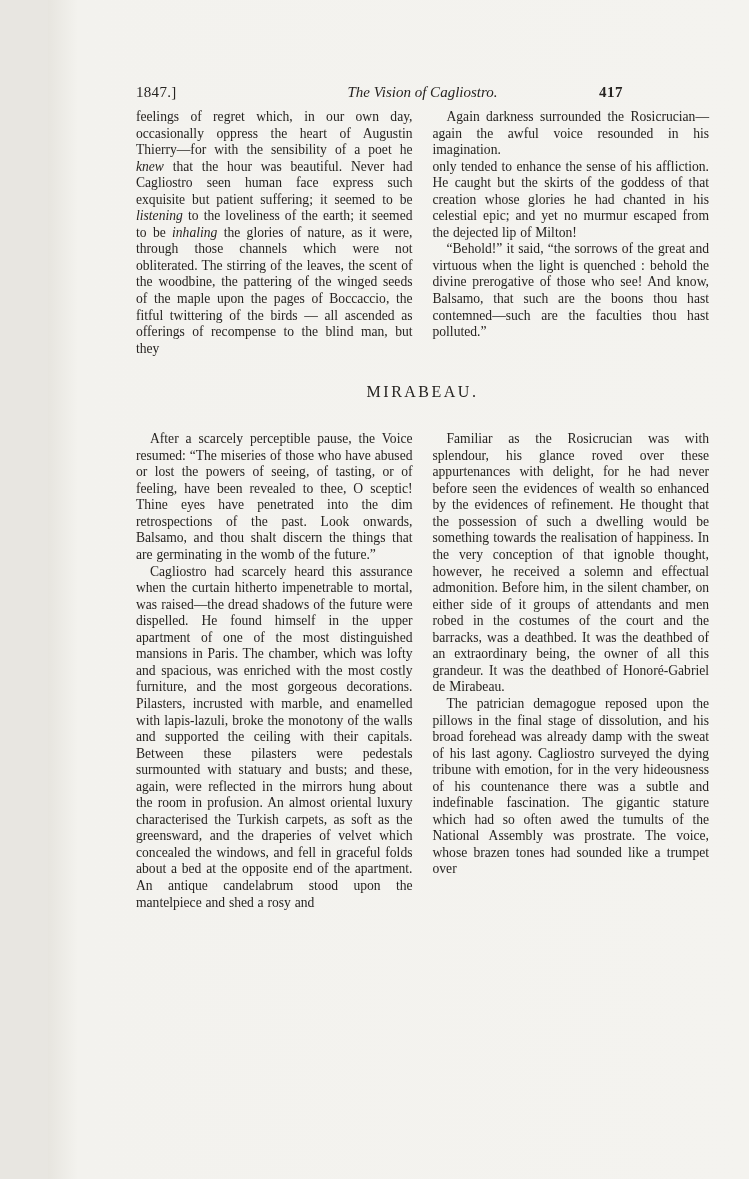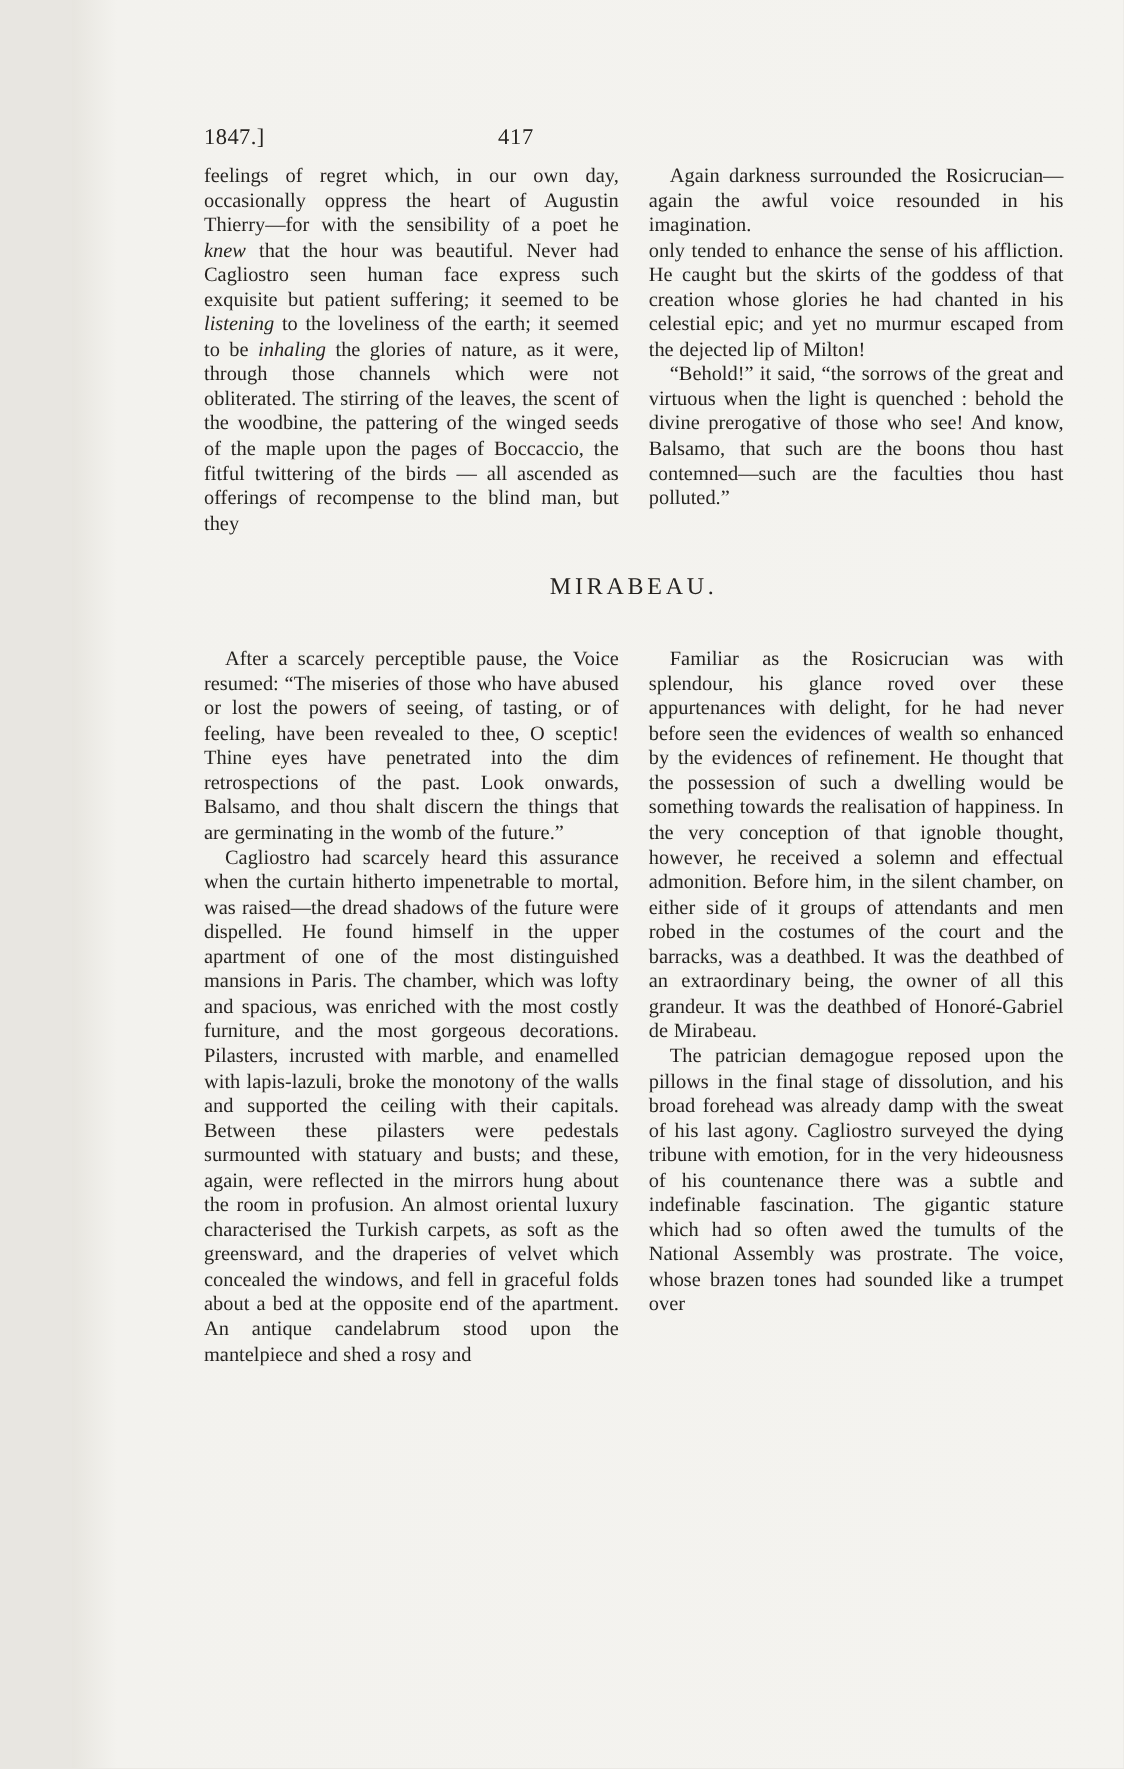--- a/index.html
+++ b/index.html
@@ -19,21 +19,21 @@
     margin-left:48px;
   }
   .header{
     display:flex;
     align-items:baseline;
     font-size:15px;
     margin-bottom:8px;
   }
   .header .date{width:110px;text-align:left;letter-spacing:.3px;}
   .header .title{flex:1;text-align:center;font-style:italic;}
-  .header .pagenum{width:110px;text-align:right;font-weight:normal;letter-spacing:.5px;}
+  .header .pagenum{width:110px;text-align:left;font-weight:bold;letter-spacing:.5px;}
   .columns{
     display:flex;
     gap:20px;
   }
   .col{
     flex:1;
     min-width:0;
   }
   .para{
     margin:0;
@@ -52,20 +52,21 @@
   }
   i{}
 </style>
 </head>
 <body>
 
 <div class="page">
 
   <div class="header">
     <span class="date">1847.]</span>
+    <span class="title">The Vision of Cagliostro.</span>
     <span class="pagenum">417</span>
   </div>
 
   <div class="columns">
     <div class="col">
         <p class="para">feelings of regret which, in our own day, occasionally oppress the heart of Augustin Thierry—for with the sensibility of a poet he <i>knew</i> that the hour was beautiful. Never had Cagliostro seen human face express such exquisite but patient suffering; it seemed to be <i>listening</i> to the loveliness of the earth; it seemed to be <i>inhaling</i> the glories of nature, as it were, through those channels which were not obliterated. The stirring of the leaves, the scent of the woodbine, the pattering of the winged seeds of the maple upon the pages of Boccaccio, the fitful twittering of the birds — all ascended as offerings of recompense to the blind man, but they</p>
       </div>
     <div class="col">
         <p class="para indent">Again darkness surrounded the Rosicrucian— again the awful voice resounded in his imagination.</p>
         <p class="para">only tended to enhance the sense of his affliction. He caught but the skirts of the goddess of that creation whose glories he had chanted in his celestial epic; and yet no murmur escaped from the dejected lip of Milton!</p>

